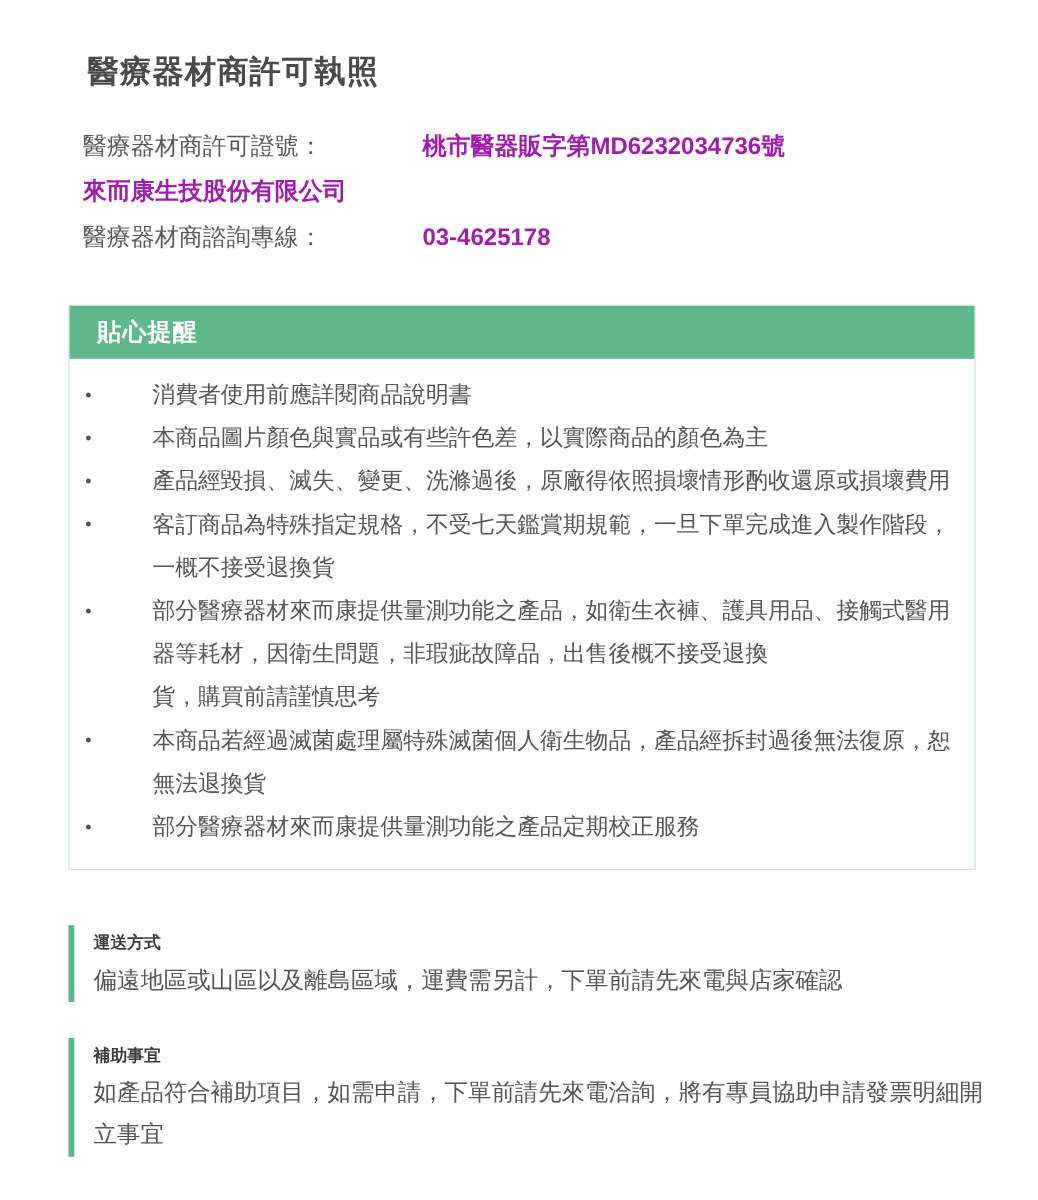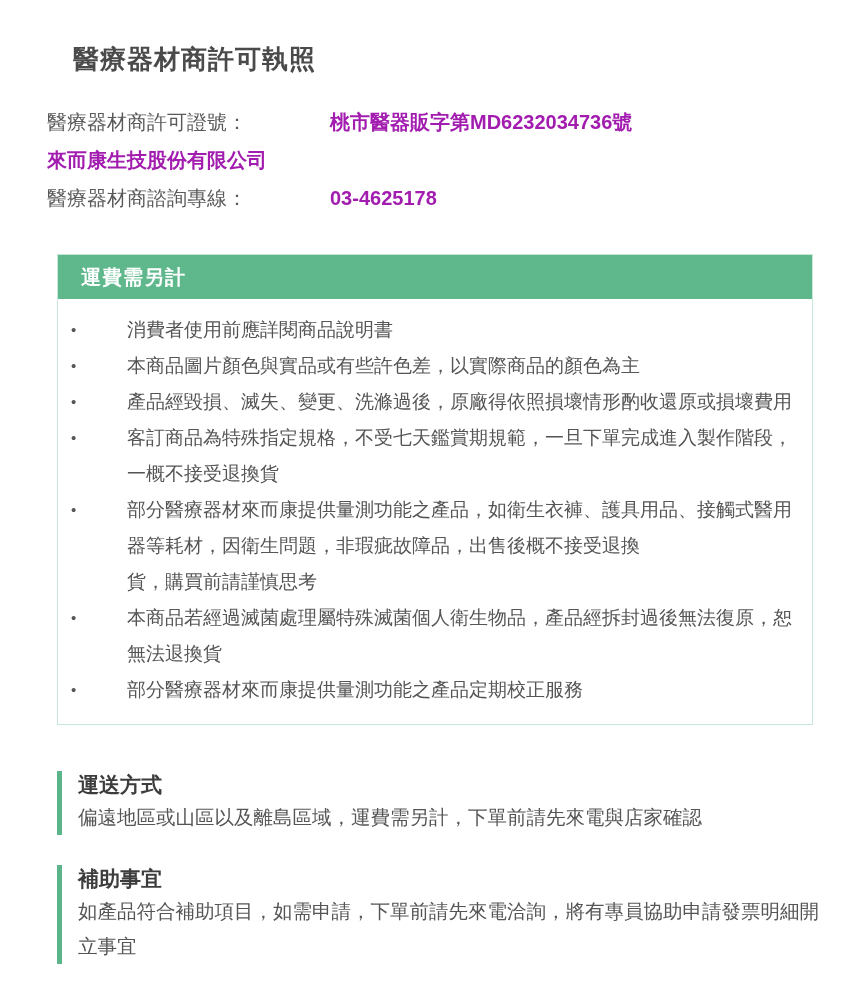--- a/index.html
+++ b/index.html
@@ -12,21 +12,21 @@
   .page { padding-top:42px; }
 
   
   .page-title {
     margin:0 0 26px 73px;
     font-size:26px; font-weight:bold; color:#4a4a4a;
     letter-spacing:1px;
   }
 
   
-  .license-info { margin-left:47px; }
+  .license-info { margin-left:69px; }
   .info-row { display:flex; line-height:38px; font-size:20px; }
   .info-label { width:283px; flex-shrink:0; color:#595959; }
   .info-value { color:#a21caf;font-weight:bold; }
 
   
   .reminder-box {
     margin:37px 0 0 57px;
     width:756px;
     border:1px solid #c7e8d8;
     background:#ffffff;
@@ -49,21 +49,21 @@
 
   
   .section {
     margin-left:57px; margin-right:30px;
     border-left:5px solid #5cb58a;
     padding-left:16px;
   }
   .section-shipping { margin-top:46px; }
   .section-subsidy  { margin-top:30px; }
   .section-title {
-    font-size:21px; font-weight:bold; color:#3d3d3d;
+    font-size:14px; font-weight:bold; color:#3d3d3d;
     line-height:28px;
   }
   .section-body {
     font-size:19.5px; color:#555555;
     line-height:35px;
     margin-top:1px;
   }
 </style>
 </head>
 <body>
@@ -80,21 +80,21 @@
     <div class="info-row">
       <span class="info-value">來而康生技股份有限公司</span>
     </div>
     <div class="info-row">
       <span class="info-label">醫療器材商諮詢專線：</span>
       <span class="info-value">03-4625178</span>
     </div>
   </div>
 
   <div class="reminder-box">
-    <div class="reminder-header">運費需另計</div>
+    <div class="reminder-header">貼心提醒</div>
     <div class="reminder-body">
       <div class="reminder-item">
         <span class="bullet">•</span>
         <span class="reminder-text">消費者使用前應詳閱商品說明書</span>
       </div>
       <div class="reminder-item">
         <span class="bullet">•</span>
         <span class="reminder-text">本商品圖片顏色與實品或有些許色差，以實際商品的顏色為主</span>
       </div>
       <div class="reminder-item">

